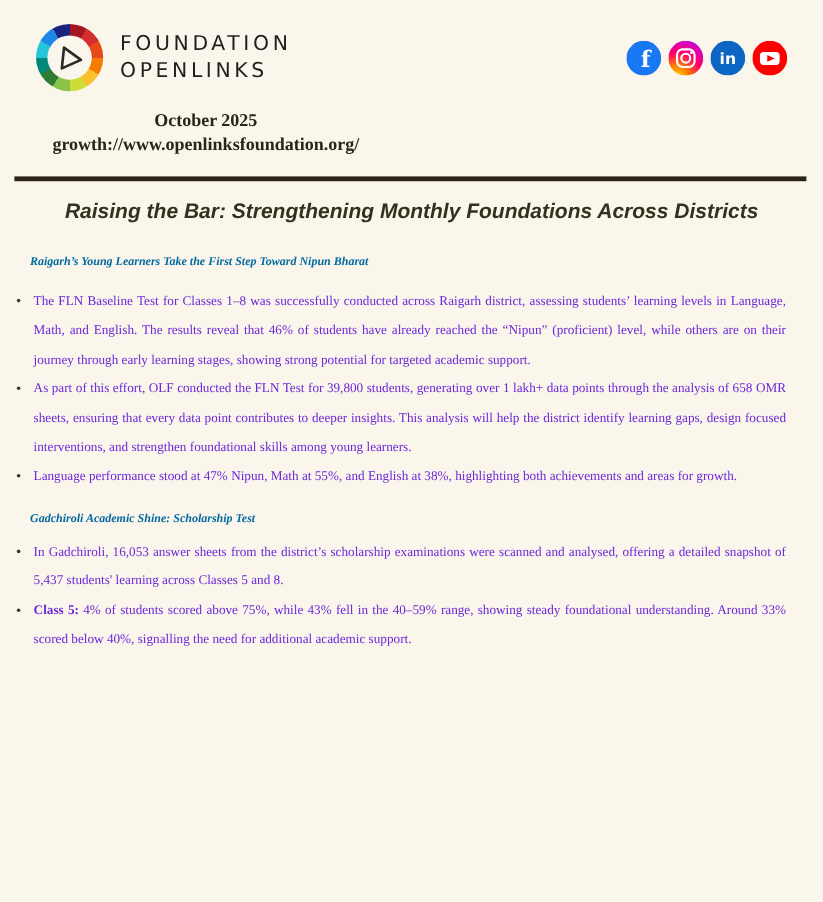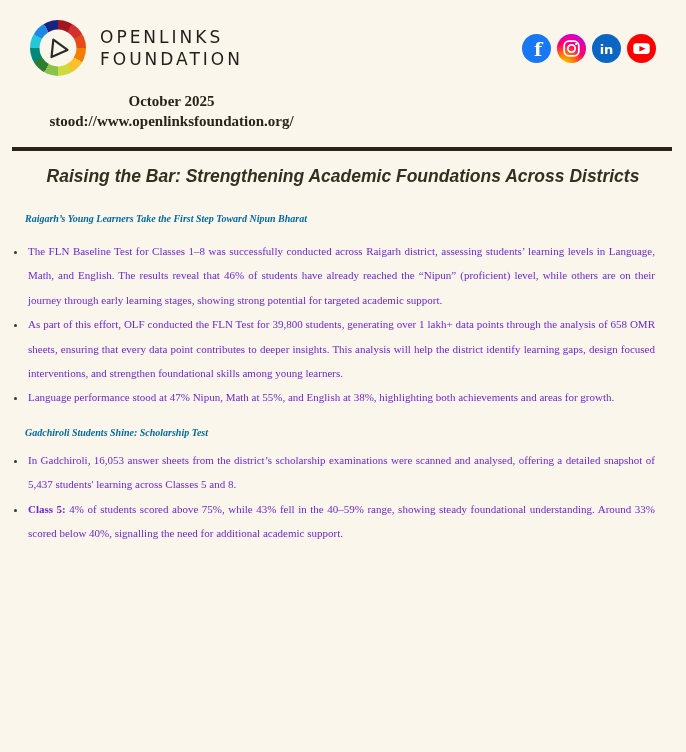--- a/index.html
+++ b/index.html
@@ -93,22 +93,22 @@
   <div class="header">
     <div class="brand">
       <div class="wheel" style="background: conic-gradient(rgb(163, 22, 33) 0deg, rgb(163, 22, 33) 30deg, rgb(211, 47, 47) 30deg, rgb(211, 47, 47) 60deg, rgb(230, 74, 25) 60deg, rgb(230, 74, 25) 90deg, rgb(245, 124, 0) 90deg, rgb(245, 124, 0) 120deg, rgb(251, 192, 45) 120deg, rgb(251, 192, 45) 150deg, rgb(205, 220, 57) 150deg, rgb(205, 220, 57) 180deg, rgb(139, 195, 74) 180deg, rgb(139, 195, 74) 210deg, rgb(46, 125, 50) 210deg, rgb(46, 125, 50) 240deg, rgb(0, 137, 123) 240deg, rgb(0, 137, 123) 270deg, rgb(38, 198, 218) 270deg, rgb(38, 198, 218) 300deg, rgb(30, 136, 229) 300deg, rgb(30, 136, 229) 330deg, rgb(26, 35, 126) 330deg, rgb(26, 35, 126) 360deg);">
         <div class="wheel-center">
           <svg width="33" height="33" viewBox="0 0 36 36">
             <polygon points="12,9.5 28.5,19 12,28.5" fill="none" stroke="#2A2A26" stroke-width="2.4" stroke-linejoin="round"></polygon>
           </svg>
         </div>
       </div>
       <div class="wordmark">
+        <div>FOUNDATION</div>
         <div>OPENLINKS</div>
-        <div>FOUNDATION</div>
       </div>
     </div>
 
     <div class="social">
       <a href="#" title="Facebook">
         <svg width="29" height="29" viewBox="0 0 29 29">
           <circle cx="14.5" cy="14.5" r="14.5" fill="#1877F2"></circle>
           <text x="16" y="22" text-anchor="middle" fill="#FFFFFF" font-family="DejaVu Serif, serif" font-size="19" font-weight="bold">f</text>
         </svg>
       </a>
@@ -142,38 +142,38 @@
           <polygon points="12.4,11.9 18.6,14.7 12.4,17.5" fill="#FF0000"></polygon>
         </svg>
       </a>
     </div>
   </div>
 
 
   <div class="meta-row">
     <div class="meta-cell">October 2025</div>
     <div class="meta-cell">
-      <a href="#">stood://www.openlinksfoundation.org/</a>
+      <a href="#">growth://www.openlinksfoundation.org/</a>
     </div>
   </div>
 
   <div class="rule"></div>
 
-  <div class="headline">Raising the Bar: Strengthening Academic Foundations Across Districts</div>
+  <div class="headline">Raising the Bar: Strengthening Monthly Foundations Across Districts</div>
 
   <div class="sec1">
     <div class="section-heading">Raigarh’s Young Learners Take the First Step Toward Nipun Bharat</div>
     <ul class="bullets">
       <li><span class="lead"></span><span>The FLN Baseline Test for Classes 1–8 was successfully conducted across Raigarh district, assessing students’ learning levels in Language, Math, and English. The results reveal that 46% of students have already reached the “Nipun” (proficient) level, while others are on their journey through early learning stages, showing strong potential for targeted academic support.</span></li>
       <li><span class="lead"></span><span>As part of this effort, OLF conducted the FLN Test for 39,800 students, generating over 1 lakh+ data points through the analysis of 658 OMR sheets, ensuring that every data point contributes to deeper insights. This analysis will help the district identify learning gaps, design focused interventions, and strengthen foundational skills among young learners.</span></li>
       <li><span class="lead"></span><span>Language performance stood at 47% Nipun, Math at 55%, and English at 38%, highlighting both achievements and areas for growth.</span></li>
     </ul>
   </div>
 
   <div class="sec2">
-    <div class="section-heading">Gadchiroli Students Shine: Scholarship Test</div>
+    <div class="section-heading">Gadchiroli Academic Shine: Scholarship Test</div>
     <ul class="bullets">
       <li><span class="lead"></span><span>In Gadchiroli, 16,053 answer sheets from the district’s scholarship examinations were scanned and analysed, offering a detailed snapshot of 5,437 students' learning across Classes 5 and 8.</span></li>
       <li><span class="lead">Class 5:</span><span> 4% of students scored above 75%, while 43% fell in the 40–59% range, showing steady foundational understanding. Around 33% scored below 40%, signalling the need for additional academic support.</span></li>
     </ul>
   </div>
 
 </div>
 
 </body></html>

